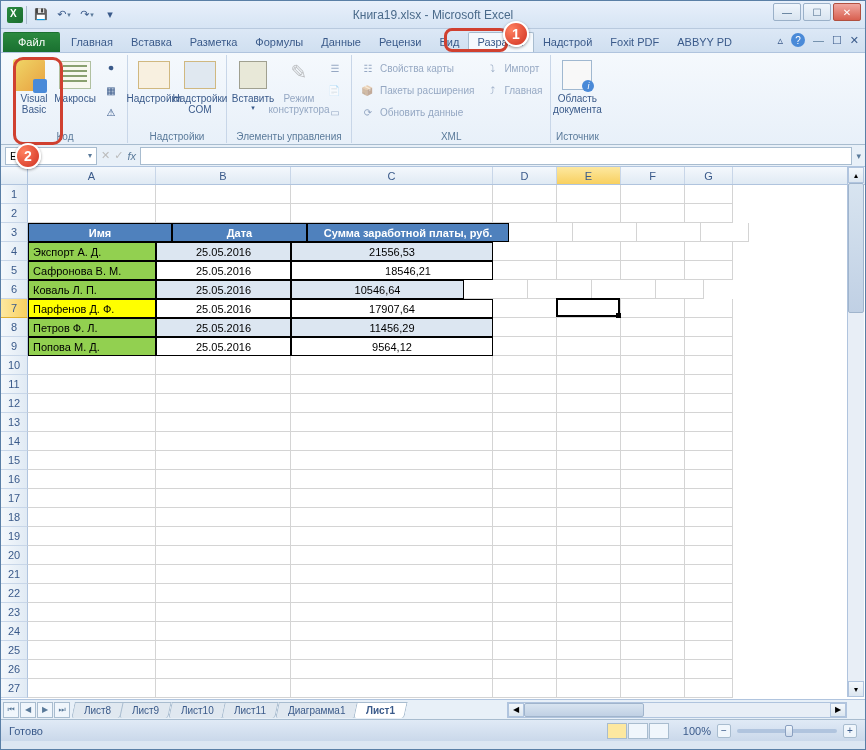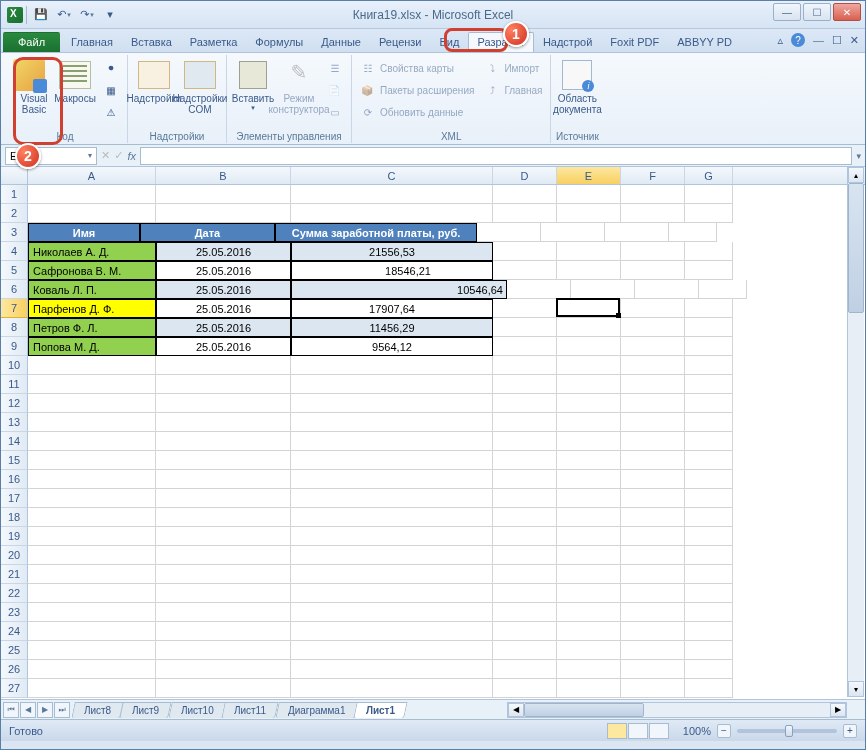--- a/index.html
+++ b/index.html
@@ -321,31 +321,31 @@
           <div class="cell" style="width: 128px;"></div>
           <div class="cell" style="width: 135px;"></div>
           <div class="cell" style="width: 202px;"></div>
           <div class="cell" style="width: 64px;"></div>
           <div class="cell" style="width: 64px;"></div>
           <div class="cell" style="width: 64px;"></div>
           <div class="cell" style="width: 48px;"></div>
         </div>
         <div class="row">
           <div class="rh">3</div>
-          <div class="cell thdr" style="width: 112px;">Имя</div>
+          <div class="cell thdr" style="width: 144px;">Имя</div>
           <div class="cell thdr" style="width: 135px;">Дата</div>
           <div class="cell thdr" style="width: 202px;">Сумма заработной платы, руб.</div>
           <div class="cell" style="width: 64px;"></div>
           <div class="cell" style="width: 64px;"></div>
           <div class="cell" style="width: 64px;"></div>
           <div class="cell" style="width: 48px;"></div>
         </div>
         <div class="row blue-row">
           <div class="rh">4</div>
-          <div class="cell tcell name green-name" style="width: 128px;">Николаев А. Д.</div>
+          <div class="cell tcell name green-name" style="width: 128px;">Экспорт А. Д.</div>
           <div class="cell tcell" style="width: 135px;">25.05.2016</div>
           <div class="cell tcell" style="width: 202px;">21556,53</div>
           <div class="cell" style="width: 64px;"></div>
           <div class="cell" style="width: 64px;"></div>
           <div class="cell" style="width: 64px;"></div>
           <div class="cell" style="width: 48px;"></div>
         </div>
         <div class="row">
           <div class="rh">5</div>
           <div class="cell tcell name green-name" style="width: 128px;">Сафронова В. М.</div>
@@ -353,21 +353,21 @@
           <div class="cell tcell" style="width: 202px; padding-left: 35px;">18546,21</div>
           <div class="cell" style="width: 64px;"></div>
           <div class="cell" style="width: 64px;"></div>
           <div class="cell" style="width: 64px;"></div>
           <div class="cell" style="width: 48px;"></div>
         </div>
         <div class="row blue-row">
           <div class="rh">6</div>
           <div class="cell tcell name green-name" style="width: 128px;">Коваль Л. П.</div>
           <div class="cell tcell" style="width: 135px;">25.05.2016</div>
-          <div class="cell tcell" style="width: 216px; text-align: right;">10546,64</div>
+          <div class="cell tcell" style="width: 173px;">10546,64</div>
           <div class="cell" style="width: 64px;"></div>
           <div class="cell" style="width: 64px;"></div>
           <div class="cell" style="width: 64px;"></div>
           <div class="cell" style="width: 48px;"></div>
         </div>
         <div class="row">
           <div class="rh sel">7</div>
           <div class="cell tcell name yellow-name" style="width: 128px;">Парфенов Д. Ф.</div>
           <div class="cell tcell" style="width: 135px;">25.05.2016</div>
           <div class="cell tcell" style="width: 202px;">17907,64</div>

